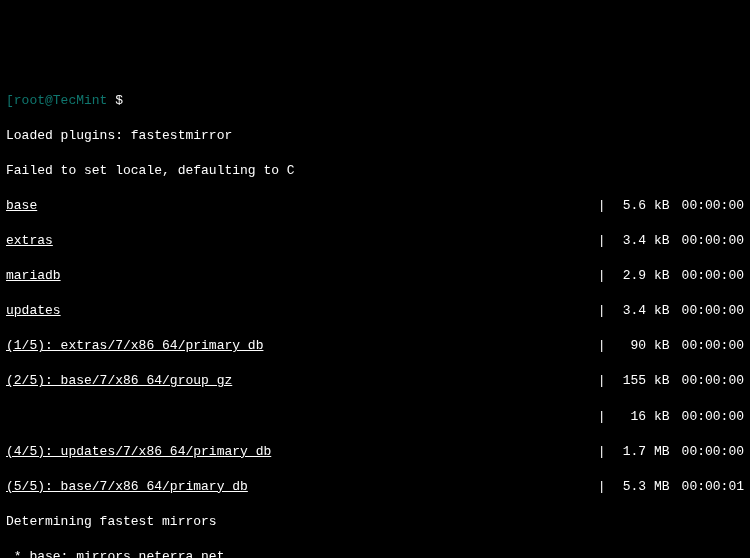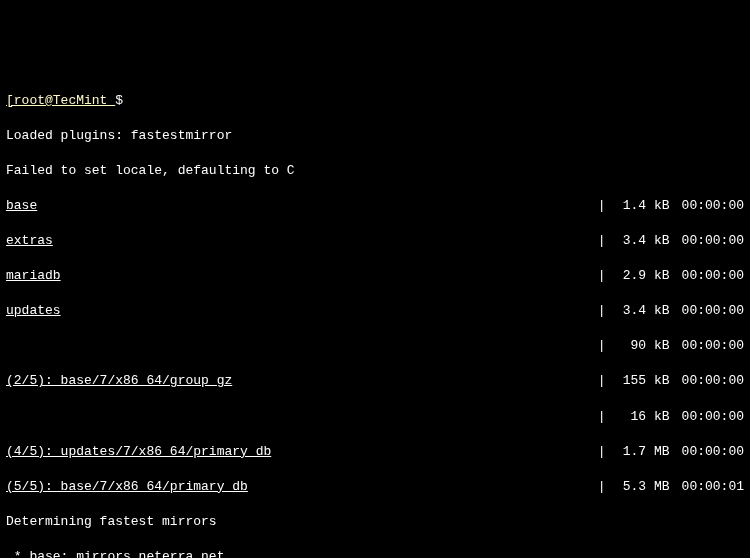--- a/index.html
+++ b/index.html
@@ -12,37 +12,37 @@
     padding: 4px 6px;
     white-space: pre;
     width: 750px;
   }
   .line { display: flex; }
   .line .left { flex: 0 0 auto; text-decoration: underline; }
   .line .mid { flex: 1 1 auto; }
   .line .bar { flex: 0 0 auto; padding: 0 4px; }
   .line .size { flex: 0 0 auto; min-width: 60px; text-align: right; }
   .line .time { flex: 0 0 auto; padding-left: 12px; }
-  .prompt-user { color: #fef9c3; text-decoration: underline; }
+  .prompt-user { color: #0f766e; }
   .prompt-sep { color: #fff; }
 </style>
 </head>
 <body>
 
 
 
 <div>
 <div class="line"><span class="prompt-user">[root@TecMint </span><span class="prompt-sep">$ </span></div>
 <div>Loaded plugins: fastestmirror</div>
 <div>Failed to set locale, defaulting to C</div>
-<div class="line"><span class="left">base</span><span class="mid"></span><span class="bar">|</span><span class="size">1.4 kB</span><span class="time">00:00:00</span></div>
+<div class="line"><span class="left">base</span><span class="mid"></span><span class="bar">|</span><span class="size">5.6 kB</span><span class="time">00:00:00</span></div>
 <div class="line"><span class="left">extras</span><span class="mid"></span><span class="bar">|</span><span class="size">3.4 kB</span><span class="time">00:00:00</span></div>
 <div class="line"><span class="left">mariadb</span><span class="mid"></span><span class="bar">|</span><span class="size">2.9 kB</span><span class="time">00:00:00</span></div>
 <div class="line"><span class="left">updates</span><span class="mid"></span><span class="bar">|</span><span class="size">3.4 kB</span><span class="time">00:00:00</span></div>
-<div class="line"><span class="mid"></span><span class="bar">|</span><span class="size">90 kB</span><span class="time">00:00:00</span></div>
+<div class="line"><span class="left">(1/5): extras/7/x86_64/primary_db</span><span class="mid"></span><span class="bar">|</span><span class="size">90 kB</span><span class="time">00:00:00</span></div>
 <div class="line"><span class="left">(2/5): base/7/x86_64/group_gz</span><span class="mid"></span><span class="bar">|</span><span class="size">155 kB</span><span class="time">00:00:00</span></div>
 <div class="line"><span class="mid"></span><span class="bar">|</span><span class="size">16 kB</span><span class="time">00:00:00</span></div>
 <div class="line"><span class="left">(4/5): updates/7/x86_64/primary_db</span><span class="mid"></span><span class="bar">|</span><span class="size">1.7 MB</span><span class="time">00:00:00</span></div>
 <div class="line"><span class="left">(5/5): base/7/x86_64/primary_db</span><span class="mid"></span><span class="bar">|</span><span class="size">5.3 MB</span><span class="time">00:00:01</span></div>
 <div>Determining fastest mirrors</div>
 <div> * base: mirrors.neterra.net</div>
 
 
 
 

